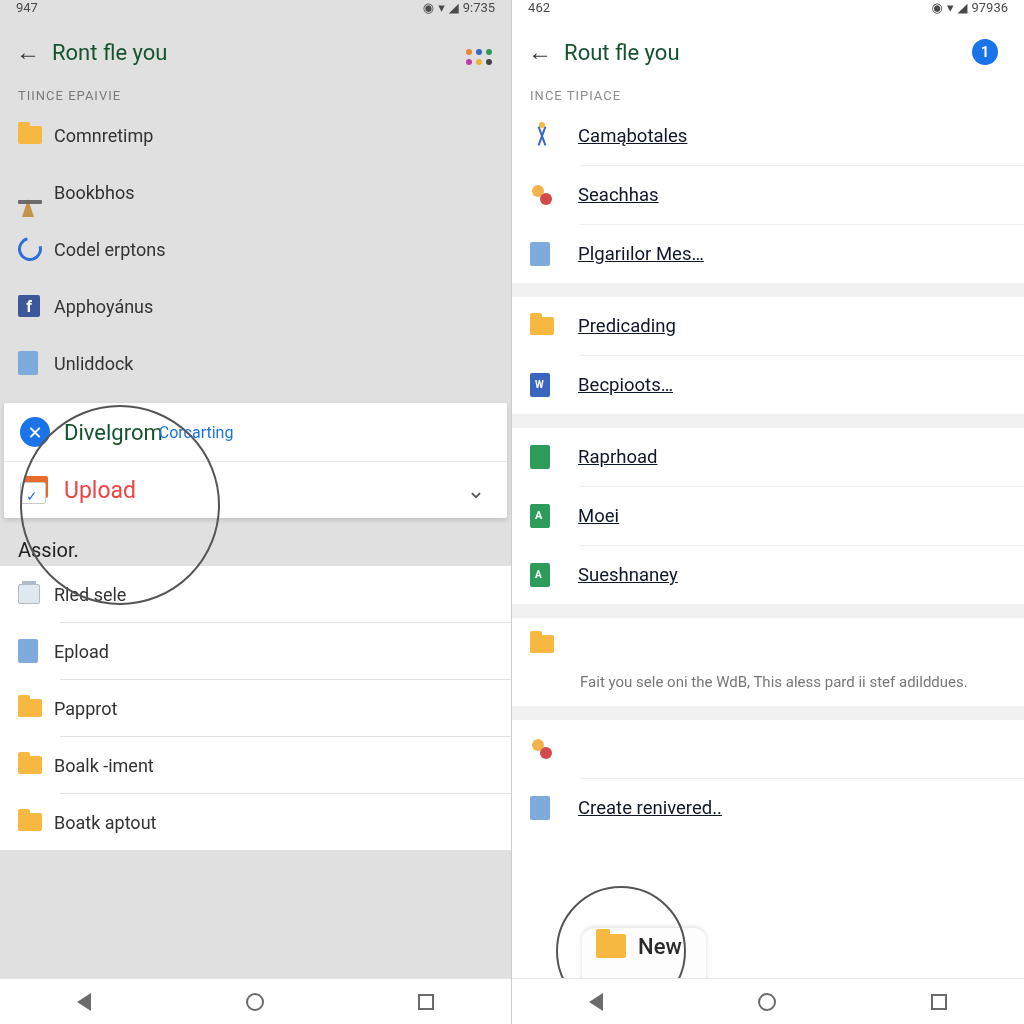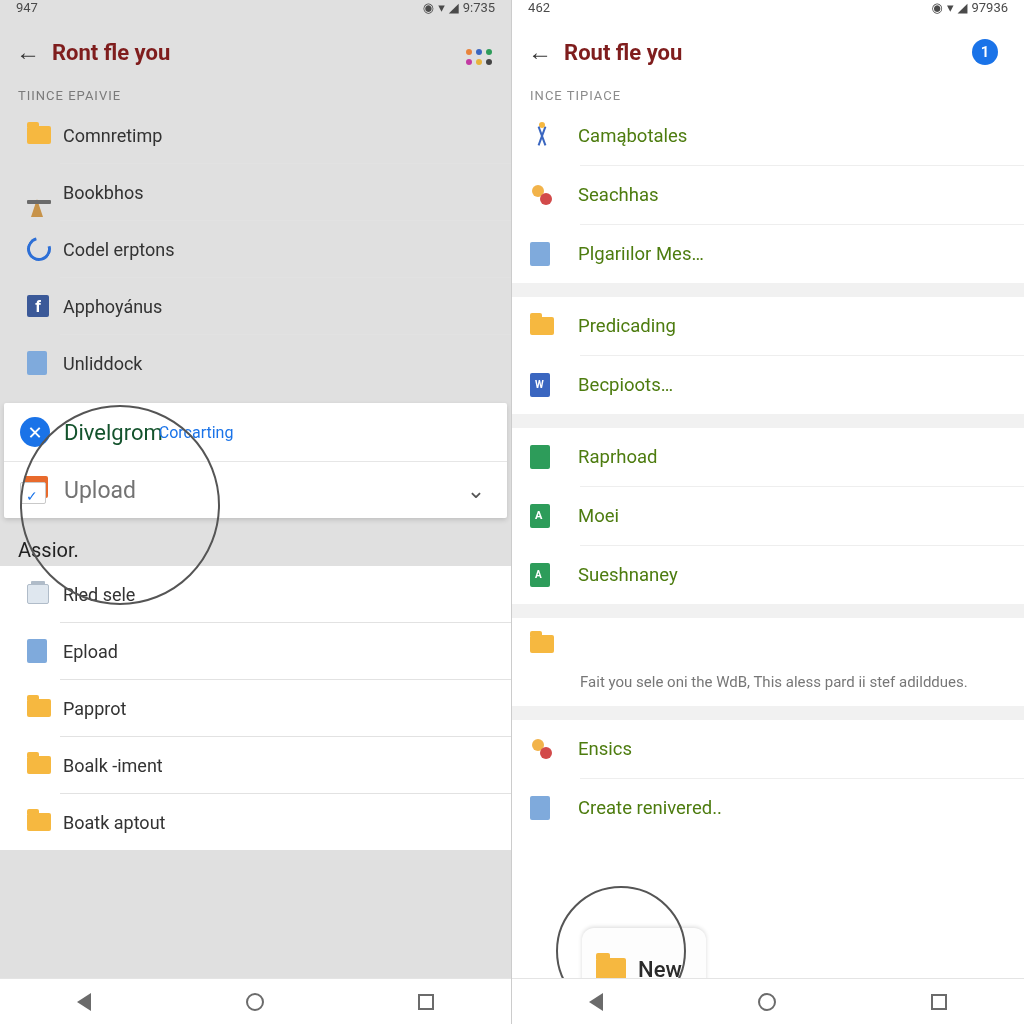--- a/index.html
+++ b/index.html
@@ -5,29 +5,29 @@
   * { box-sizing: border-box; margin: 0; padding: 0; }
   html, body { width: 1024px; height: 1024px; font-family: Roboto, Arial, sans-serif; background: #ffffff; }
   .canvas { display: flex; width: 1024px; height: 1024px; }
   .phone { width: 612px; height: 1024px; position: relative; background: #ffffff; overflow: hidden; }
   .phone-left { background: #e0e0e0; border-right: 1px solid #ccc; }
   .statusbar { height: 22px; display: flex; align-items: flex-start; justify-content: space-between; padding: 0 16px; font-size: 13px; color: #4a4a4a; }
   .status-right { display: flex; align-items: center; gap: 4px; font-size: 13px; }
   .si { display:inline-block; }
   .appbar { height: 60px; display: flex; align-items: center; padding: 0 12px; }
   .appbar .back { width: 32px; text-align: center; font-size: 24px; color: #333; }
-  .appbar .title { font-size: 22px; font-weight: 700; color: #7f1d1d; margin-left: 8px; flex: 1; }
+  .appbar .title { font-size: 22px; font-weight: 400; color: #14532d; margin-left: 8px; flex: 1; }
   .appbar .action { width: 40px; text-align: center; }
   .menu-dots { display:inline-grid; grid-template-columns: repeat(3,6px); grid-template-rows: repeat(2,6px); gap:4px; }
   .menu-dots span { width:6px; height:6px; border-radius:50%; }
   .badge-count { width:26px; height:26px; border-radius:50%; background:#1a73e8; color:#fff; font-size:15px; font-weight:600; display:flex; align-items:center; justify-content:center; }
   .section-label { font-size: 13px; letter-spacing: 1px; color: #7a7a7a; padding: 6px 18px 4px; }
   .list { background: transparent; }
   .list.white { background: #ffffff; }
-  .row { display: flex; align-items: center; height: 56px; padding: 0 27px; }
+  .row { display: flex; align-items: center; height: 56px; padding: 0 18px; }
   .row .icon { width: 36px; display:flex; align-items:center; justify-content:flex-start; }
   .row .label { font-size: 18px; color: #333; flex:1; }
   .row-div { border-bottom: 1px solid #e2e2e2; margin-left: 60px; }
   .right-row-div { border-bottom: 1px solid #eeeeee; margin-left: 68px; }
   .folder-ic { width:24px; height:18px; background:#f6b840; border-radius:2px; position:relative; }
   .folder-ic::before { content:""; position:absolute; top:-4px; left:0; width:12px; height:5px; background:#f6b840; border-radius:2px 2px 0 0; }
   .file-ic { width:20px; height:24px; border-radius:2px; position:relative; }
   .file-blue { background:#7faadc; }
   .file-darkblue { background:#3a66c0; position:relative; }
   .file-darkblue::after{ content:"W"; position:absolute; color:#fff; font-size:10px; font-weight:bold; left:5px; top:6px;}
@@ -71,25 +71,25 @@
   
   .subtext { font-size:15px; color:#777; padding: 2px 18px 14px 68px; line-height:1.35; }
   
   .navbar { position:absolute; left:0; right:0; bottom:0; height:46px; background:#ffffff; display:flex; align-items:center; justify-content:space-around; border-top:1px solid #e4e4e4;}
   .nav-tri { width:0;height:0;border-top:9px solid transparent;border-bottom:9px solid transparent;border-right:14px solid #6b6b6b;}
   .nav-circ{ width:18px;height:18px;border:2px solid #6b6b6b;border-radius:50%;}
   .nav-sq{ width:16px;height:16px;border:2px solid #6b6b6b;}
   
   .group-gap { height:14px; background:#f1f1f1;}
   .phone-right .section-label{ color:#8c8c8c;}
-  .phone-right .row .label{ font-size:18.5px; color:#4d7c0f;}
+  .phone-right .row .label{ font-size:18.5px; color:#0f172a;text-decoration:underline;}
   .phone-right .row { height:58px; padding:0 18px;}
   .phone-right .row .icon{ width:48px;}
   
-  .new-pill { position:absolute; left:70px; bottom:36px; height:60px; display:flex; align-items:flex-end; gap:12px; background:#fdfdfd; padding:6px 24px 6px 14px; border-radius:12px 12px 0 0; box-shadow: 0 -1px 4px rgba(0,0,0,.15);}
+  .new-pill { position:absolute; left:70px; bottom:36px; height:60px; display:flex; align-items:flex-start; gap:12px; background:#fdfdfd; padding:6px 24px 6px 14px; border-radius:12px 12px 0 0; box-shadow: 0 -1px 4px rgba(0,0,0,.15);}
   .new-pill .folder-ic{ width:30px; height:24px;}
   .new-pill .folder-ic::before{ width:14px; height:6px; top:-5px;}
   .new-pill .lbl{ font-size:22px; font-weight:500; color:#2a2a2a;}
   
   .content-left { position:absolute; top:82px; left:0; right:0; bottom:46px; overflow:hidden;}
   .content-right { position:absolute; top:82px; left:0; right:0; bottom:46px; overflow:hidden;}
 </style>
 </head>
 <body>
 
@@ -169,21 +169,21 @@
         </div>
         <div style="border-top:1px solid #e6e6e6;"></div>
         <div class="card-row">
           <span class="ic">
             <span class="upload-ic">
                 <span class="back"></span>
                 <span class="front"></span>
                 <span class="chk">✓</span>
               </span>
           </span>
-          <span style="font-size:23px;color:#737373;">Upload</span>
+          <span style="font-size:23px;color:#ef4444;">Upload</span>
           <span class="chevron">⌄</span>
         </div>
       </div>
 
       <div class="assi">Assior.</div>
       <div class="list white">
         <div class="row">
           <span class="icon">
               <span class="file-box"></span>
             </span>
@@ -331,21 +331,20 @@
       <div class="group-gap"></div>
 
       <div class="list white">
         <div class="row">
           <span class="icon">
               <span class="bubbles-ic">
                 <span class="a"></span>
                 <span class="b"></span>
               </span>
             </span>
-          <span class="label">Ensics</span>
         </div>
           <div class="right-row-div"></div>
         <div class="row">
           <span class="icon">
               <span class="file-ic file-blue"></span>
             </span>
           <span class="label">Create renivered..</span>
         </div>
       </div>
     </div>

